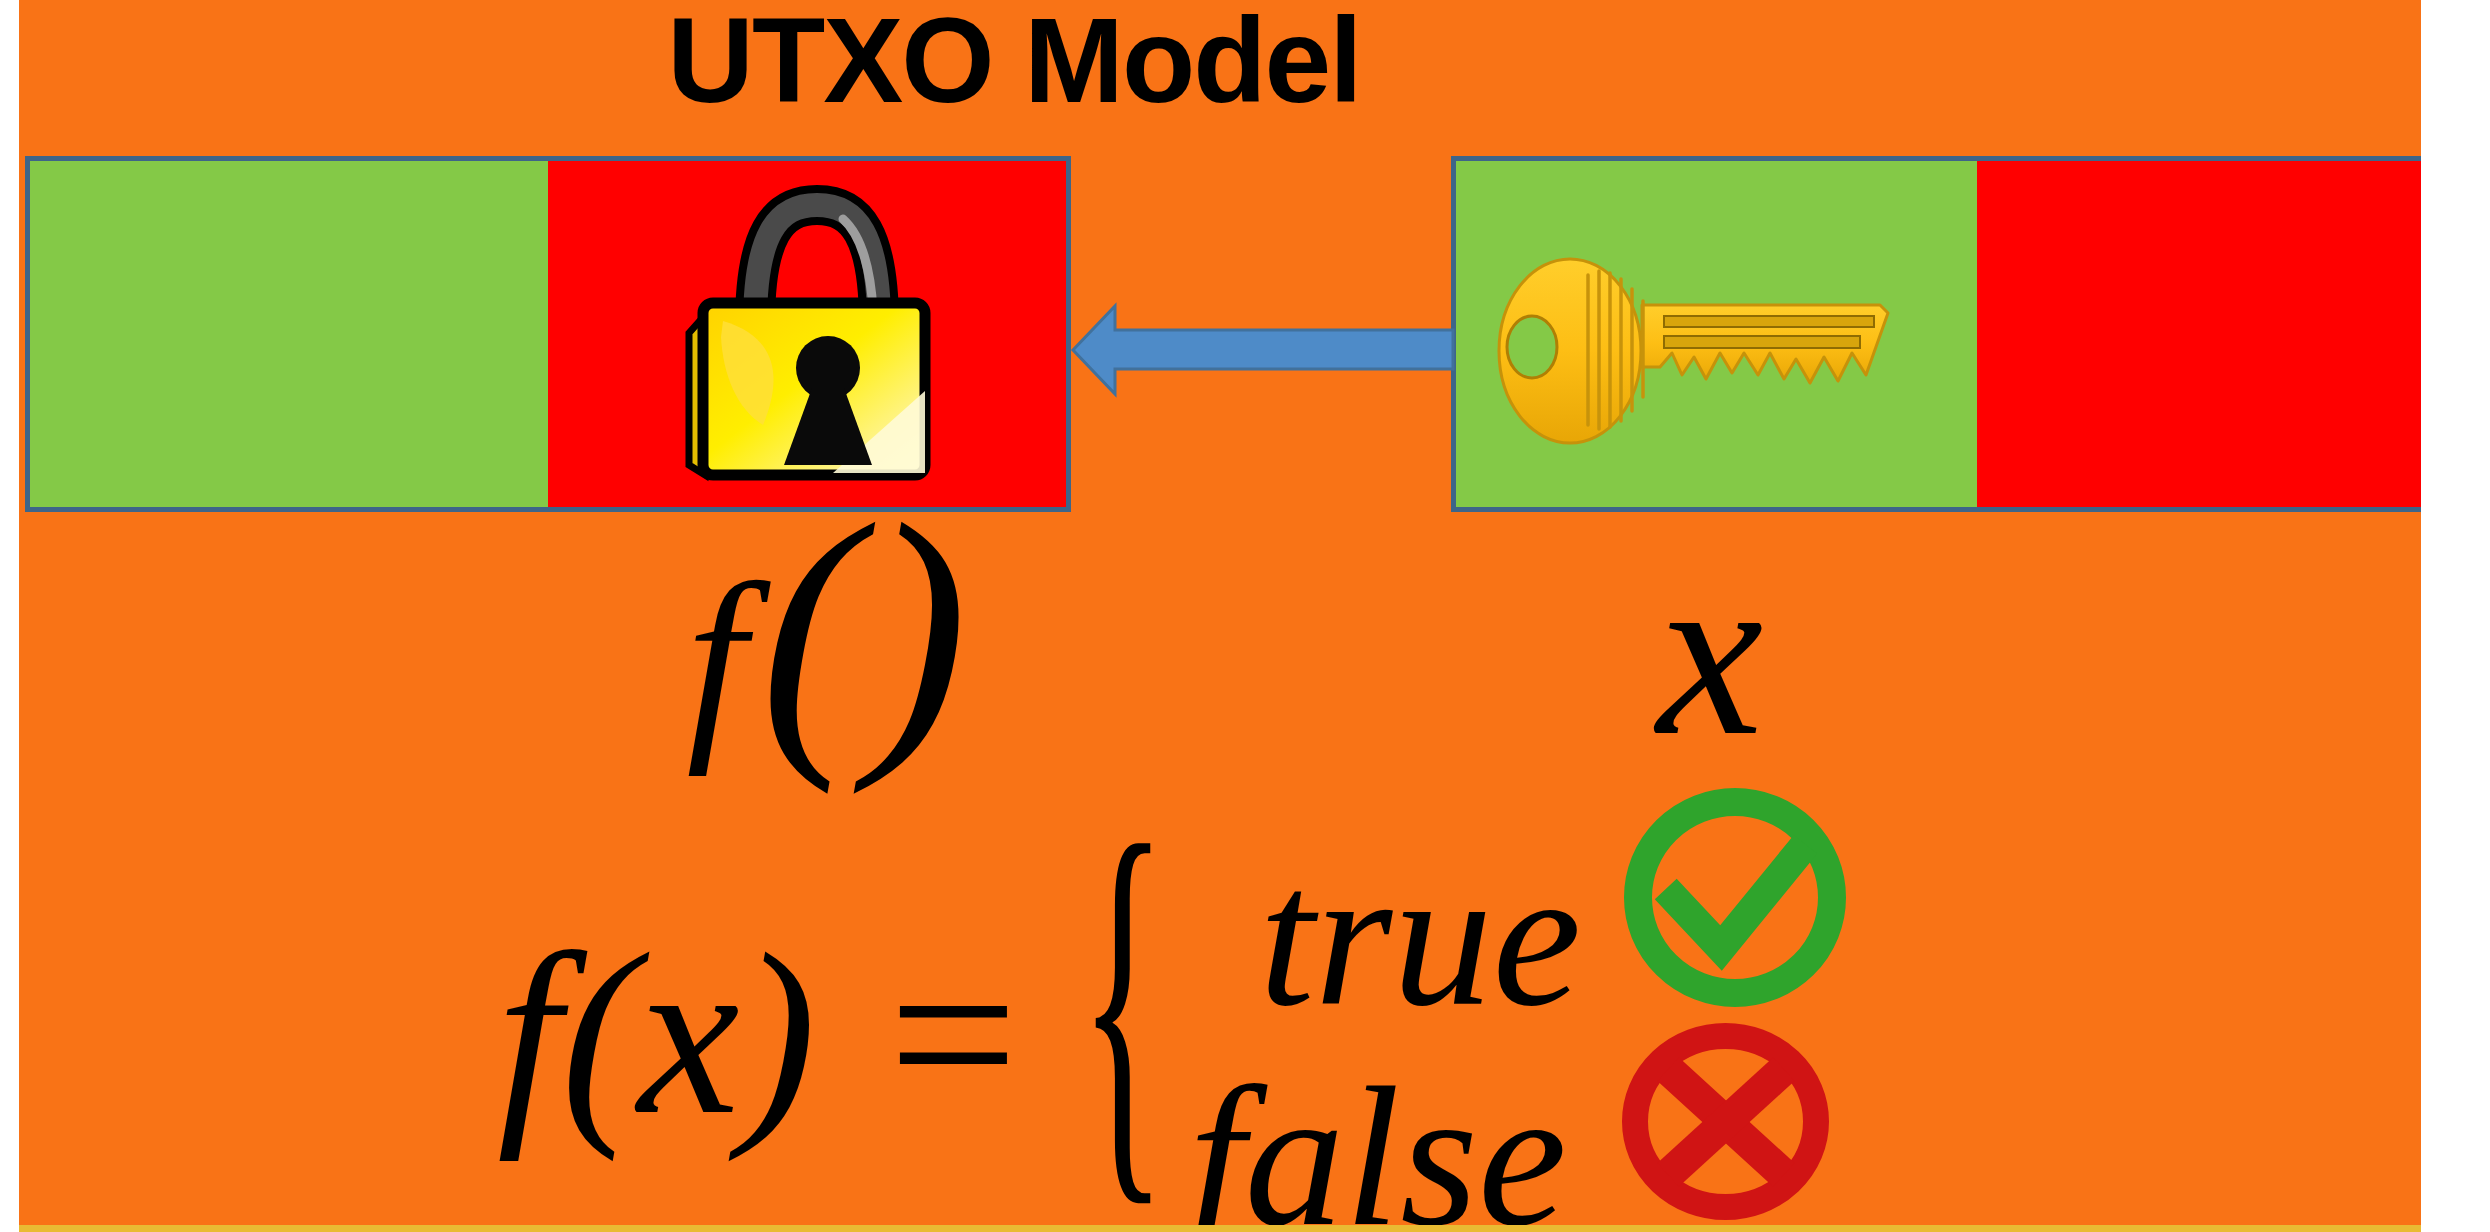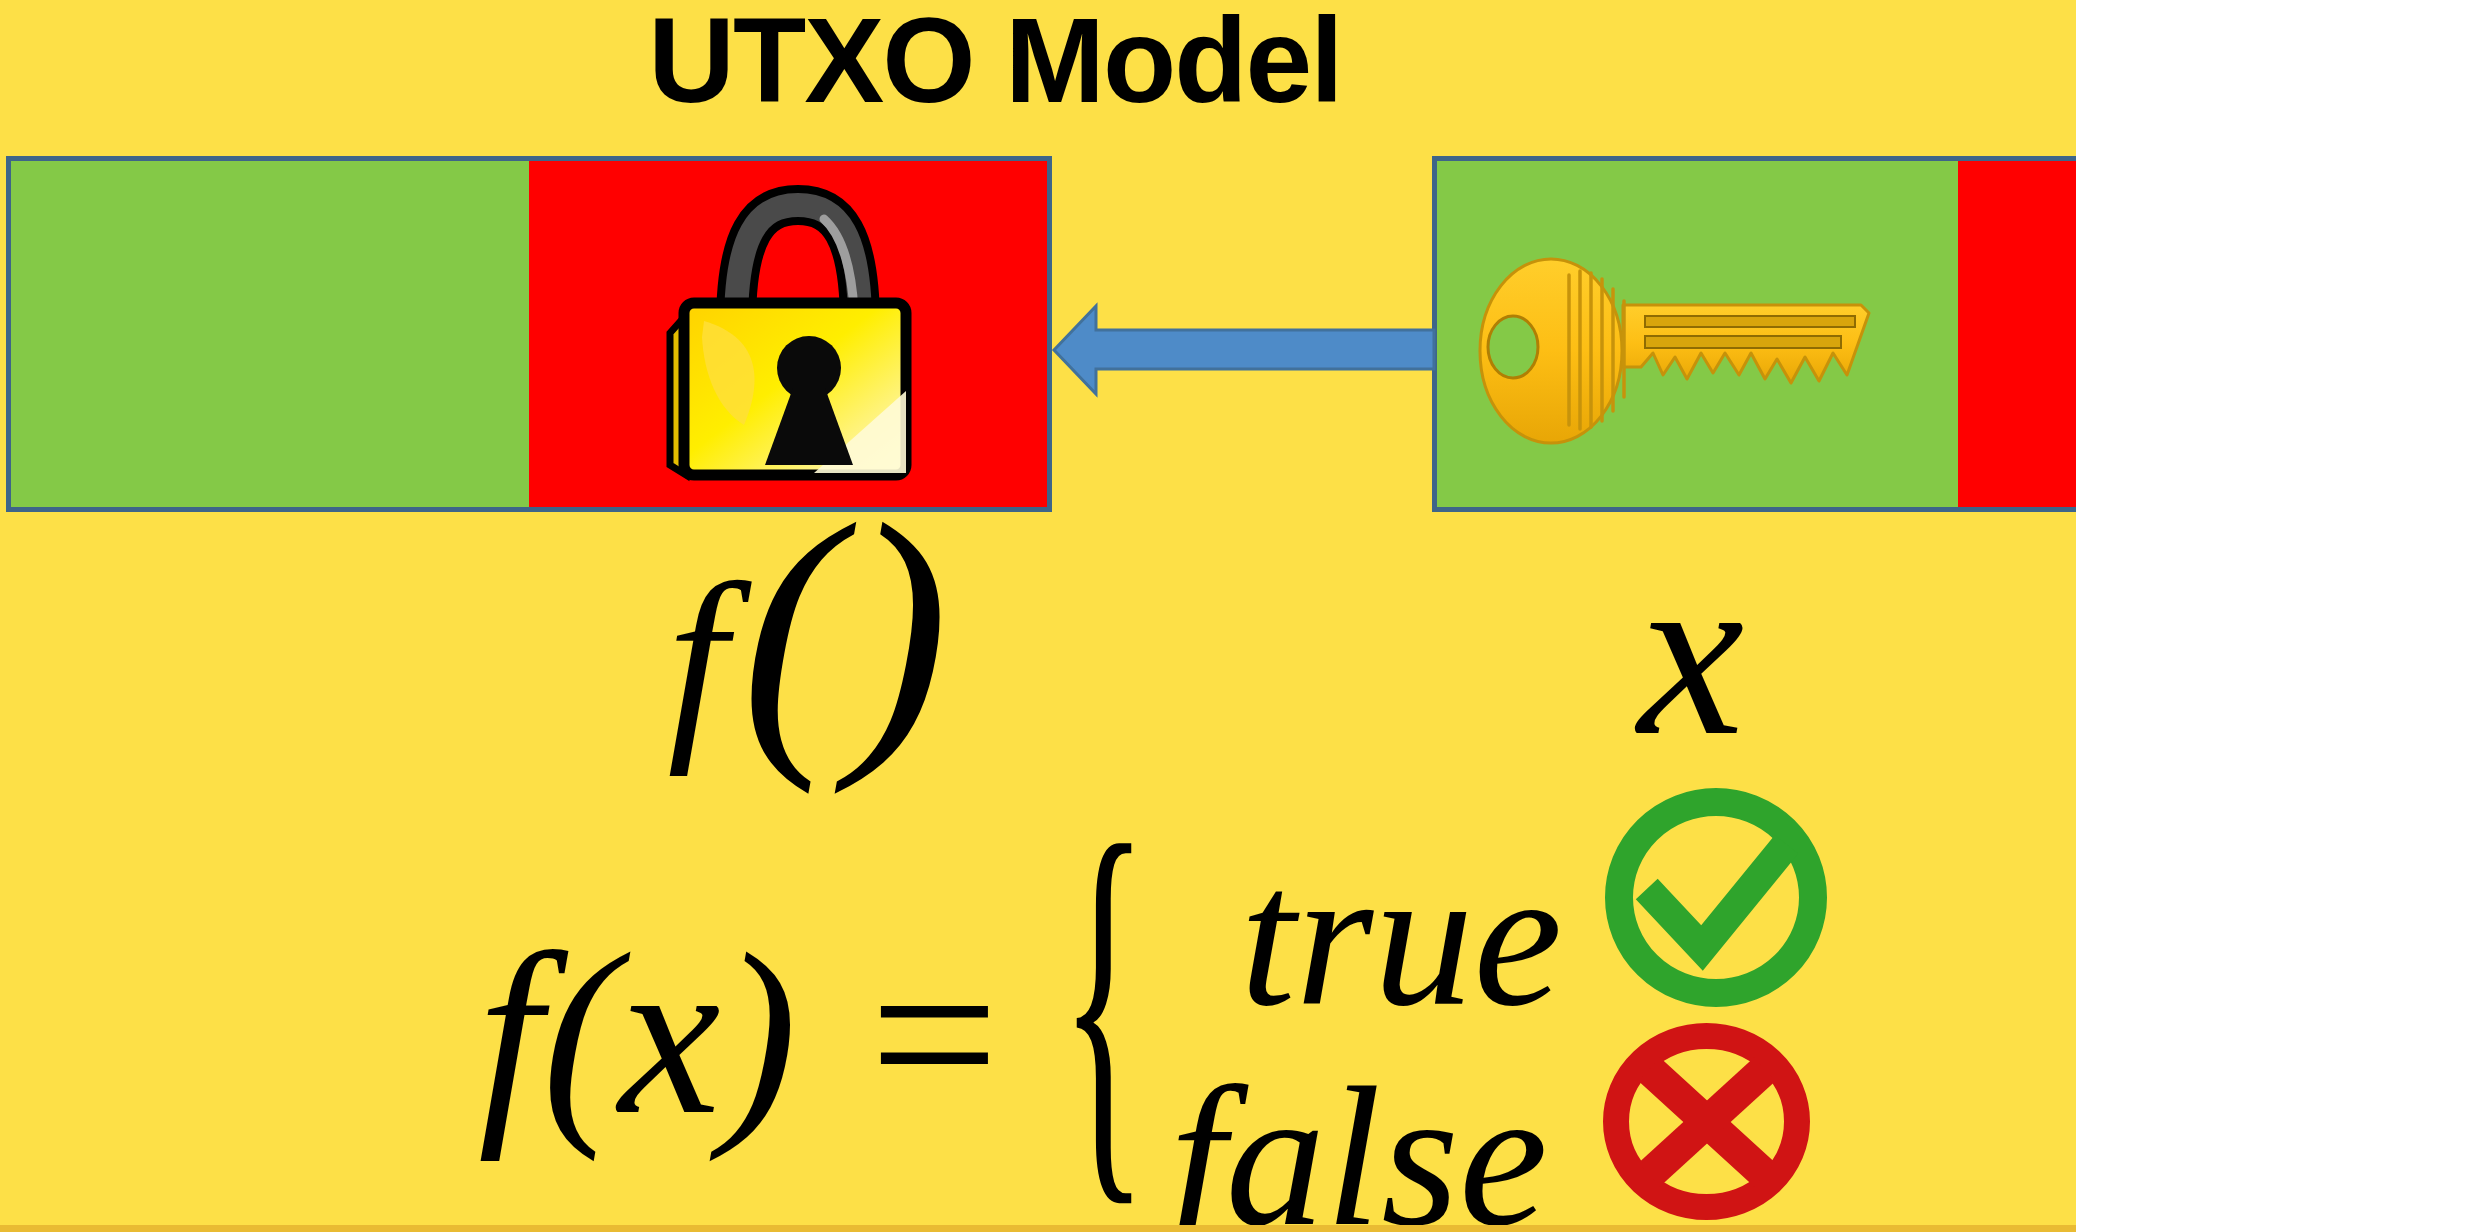--- a/index.html
+++ b/index.html
@@ -2,22 +2,22 @@
 <html style="--green: #84C947; --red: #FF0000; --box_border: #3E6589; --arrow_fill: #4E8BC8; --arrow_stroke: #41719C; --check_green: #2FA42C; --cross_red: #D01414; --gold_line: #E9BB33; --lock_yellow: #FFEE00; --key_gold: #FDBE14; --text: #000000;"><head>
 <meta charset="utf-8">
 <style>
   :root{
     --green:#84C947; --red:#FF0000; --box_border:#3E6589;
     --arrow_fill:#4E8BC8; --arrow_stroke:#41719C;
     --check_green:#2FA42C; --cross_red:#D01414;
     --gold_line:#E9BB33; --text:#000000;
   }
   html,body{margin:0;padding:0;background:#fff;}
-  .canvas{position:relative;width:2076px;height:1232px;background:#fde047;overflow:hidden;
-          font-family:"Liberation Serif", serif;color:var(--text);}
+  .canvas{position:relative;width:2402px;height:1232px;background:#f97316;overflow:hidden;
+          font-family:"Liberation Serif", serif;color:var(--text);margin-left:19px;}
   .title{position:absolute;left:995px;top:0;transform:translateX(-50%);
          font-family:"Liberation Sans", sans-serif;font-weight:700;
          font-size:120px;line-height:1.0;letter-spacing:-2px;white-space:nowrap;}
   .box{position:absolute;top:156px;height:356px;border:5px solid var(--box_border);
        display:flex;box-sizing:border-box;}
   .box-left{left:6px;width:1046px;}
   .box-right{left:1432px;width:1052px;}
   .half{position:relative;width:50%;height:100%;}
   .half.green{background:var(--green);}
   .half.red{background:var(--red);}

